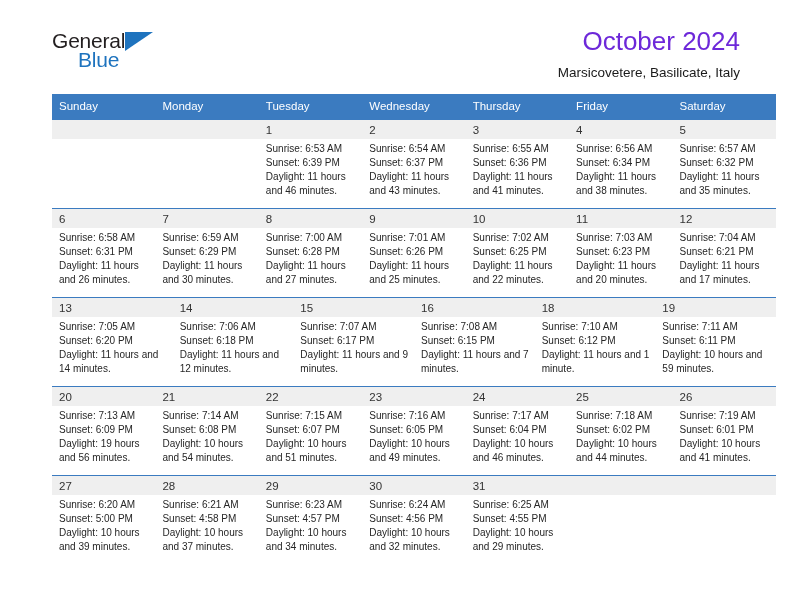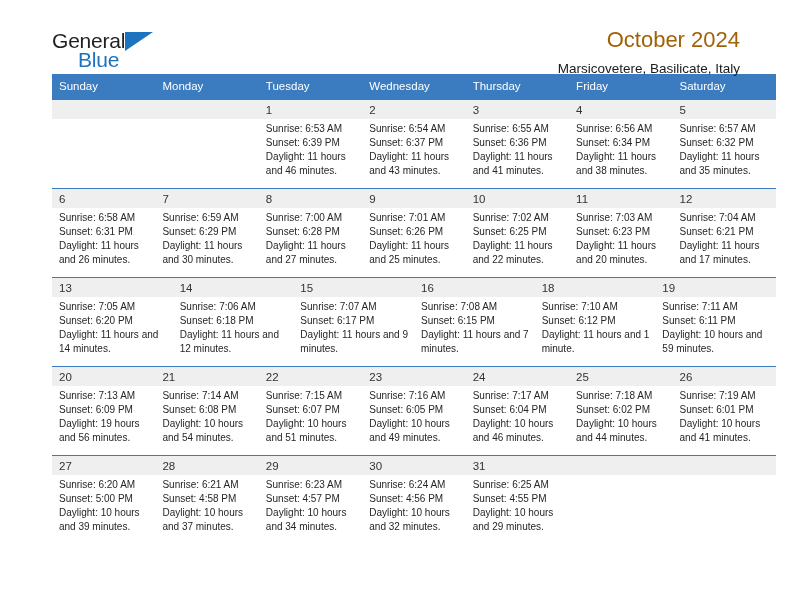--- a/index.html
+++ b/index.html
@@ -60,36 +60,36 @@
     top: 21px;
     font-size: 21px;
     color: #1e73be;
     letter-spacing: -0.2px;
   }
   .titles {
     text-align: right;
     padding-top: 0px;
   }
   .cal-title {
-    font-size: 22px;
+    font-size: 26px;
     font-weight: normal;
-    color: #a16207;
+    color: #6d28d9;
     line-height: 1.05;
     margin: 0;
   }
   .cal-subtitle {
     font-size: 13.5px;
     color: #1a1a1a;
     margin-top: 11px;
     line-height: 1;
   }
 
   
   .calendar {
-    margin-top: 4px;
+    margin-top: 24px;
     width: 724px;
   }
   .weekday-row {
     display: flex;
     background: #3b7bc0;
   }
   .weekday-cell {
     flex: 1 1 0;
     color: #ffffff;
     font-size: 11.5px;

